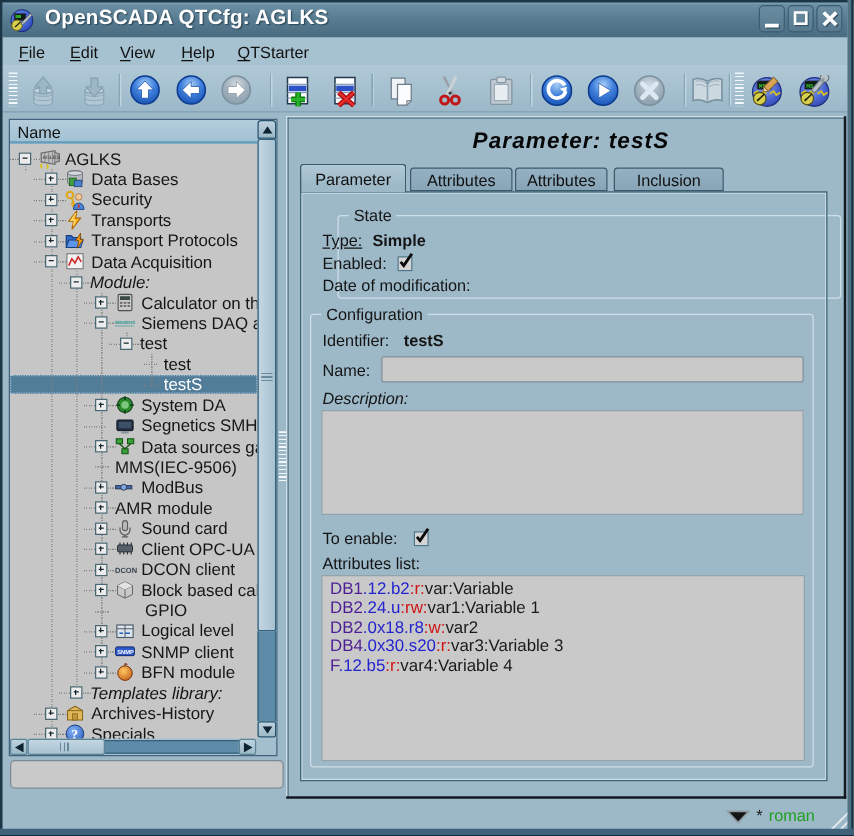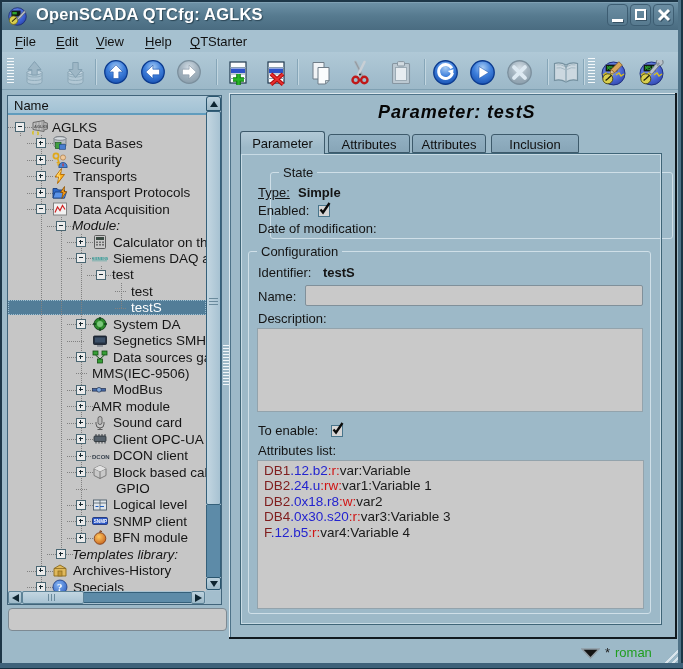--- a/index.html
+++ b/index.html
@@ -50,21 +50,21 @@
 .tabsel{background:linear-gradient(180deg,#b2c9d6 0%,#9db9c8 70%);border-bottom:none;border-radius:3px 3px 0 0;z-index:3;}
 .tabun{background:linear-gradient(180deg,#93b1c3,#87a5b7);border-radius:3px 3px 0 0;z-index:1;}
 #tpane{left:240px;top:153px;width:422px;height:472px;border:1px solid #3f6578;box-shadow:inset 1px 1px 0 #c8dbe5,inset -1px -1px 0 #c8dbe5;box-sizing:border-box;z-index:2;}
 .gbox{position:absolute;border:1px solid #cfdfe8;border-radius:3px;box-sizing:border-box;}
 .glabel{position:absolute;top:-8px;font-size:13px;color:#141414;background:#9db9c8;padding:0 4px;white-space:nowrap;}
 .cb{position:absolute;width:12px;height:12px;background:#d5d5d5;border:1px solid #49758c;box-sizing:border-box;}
 #nameinput{left:305px;top:285px;width:338px;height:21px;background:#c9c9c9;border:1px solid #80909a;border-radius:2px;box-sizing:border-box;}
 .tarea{position:absolute;background:#c9c9c9;border:1px solid #93a3ac;box-sizing:border-box;}
 
 #attrs{left:264px;top:463px;font-size:13.5px;line-height:15.4px;white-space:pre;color:#1a1a1a;}
-#attrs .o{color:#7f1d1d;} #attrs .u{color:#2424cf;} #attrs .r{color:#d01414;}
+#attrs .o{color:#4c1d95;} #attrs .u{color:#2424cf;} #attrs .r{color:#d01414;}
 
 #sgrip{left:662px;top:647px;width:17px;height:17px;background:repeating-linear-gradient(135deg,rgba(0,0,0,0) 0 3px,#d9e4eb 3px 5px);clip-path:polygon(100% 0,100% 100%,0 100%);}
 </style></head><body>
 <div id="win">
 <div id="title" class="abs" style="background:linear-gradient(180deg,#6e92a7 0%,#567a8f 50%,#4a6c81 100%);box-shadow:inset 0 1px 0 #7fa0b3;"></div>
     <svg class="abs" style="left:8px;top:7px;" width="19" height="19" viewBox="0 0 19 19">
 <defs>
         <radialGradient id="ai" cx="0.4" cy="0.35" r="0.8">
           <stop offset="0" stop-color="#7b9cf0"></stop>
           <stop offset="0.6" stop-color="#3c5fd0"></stop>
@@ -590,21 +590,21 @@
       <path d="M2.5 9.5 L5 12.5 L11.5 3" stroke="#0a0a0a" stroke-width="2.3" fill="none"></path>
     </svg>
     <div class="t" style="left:258px;top:221px;">Date of modification:</div>
     <div class="gbox" style="left:248px;top:251px;width:403px;height:363px;">
       <div class="glabel" style="left:8px;">Configuration</div>
     </div>
     <div class="t" style="left:258px;top:265px;">Identifier:</div>
     <div class="t" style="left:323px;top:265px;font-weight:bold;">testS</div>
     <div class="t" style="left:258px;top:289px;">Name:</div>
     <div id="nameinput" class="abs"></div>
-    <div class="t" style="left:258px;top:311px;">Description:</div>
+    <div class="t" style="left:258px;top:311px;font-style:italic;">Description:</div>
     <div class="tarea" style="left:257px;top:328px;width:386px;height:84px;"></div>
     <div class="t" style="left:258px;top:423px;">To enable:</div>
     <div class="cb" style="left:331px;top:424.5px;"></div>
     <svg class="abs" style="left:331px;top:420px;" width="15" height="17">
       <path d="M2.5 9.5 L5 12.5 L11.5 3" stroke="#0a0a0a" stroke-width="2.3" fill="none"></path>
     </svg>
     <div class="t" style="left:258px;top:443px;">Attributes list:</div>
     <div class="tarea" style="left:257px;top:460px;width:387px;height:149px;"></div>
     <div id="attrs" class="abs"><span class="o">DB1</span><span class="u">.12.b2</span><span class="r">:r:</span>var:Variable<br><span class="o">DB2</span><span class="u">.24.u</span><span class="r">:rw:</span>var1:Variable 1<br><span class="o">DB2</span><span class="u">.0x18.r8</span><span class="r">:w:</span>var2<br><span class="o">DB4</span><span class="u">.0x30.s20</span><span class="r">:r:</span>var3:Variable 3<br><span class="o">F</span><span class="u">.12.b5</span><span class="r">:r:</span>var4:Variable 4</div>
     <svg class="abs" style="left:581px;top:648px;" width="19" height="11" viewBox="0 0 19 11">

